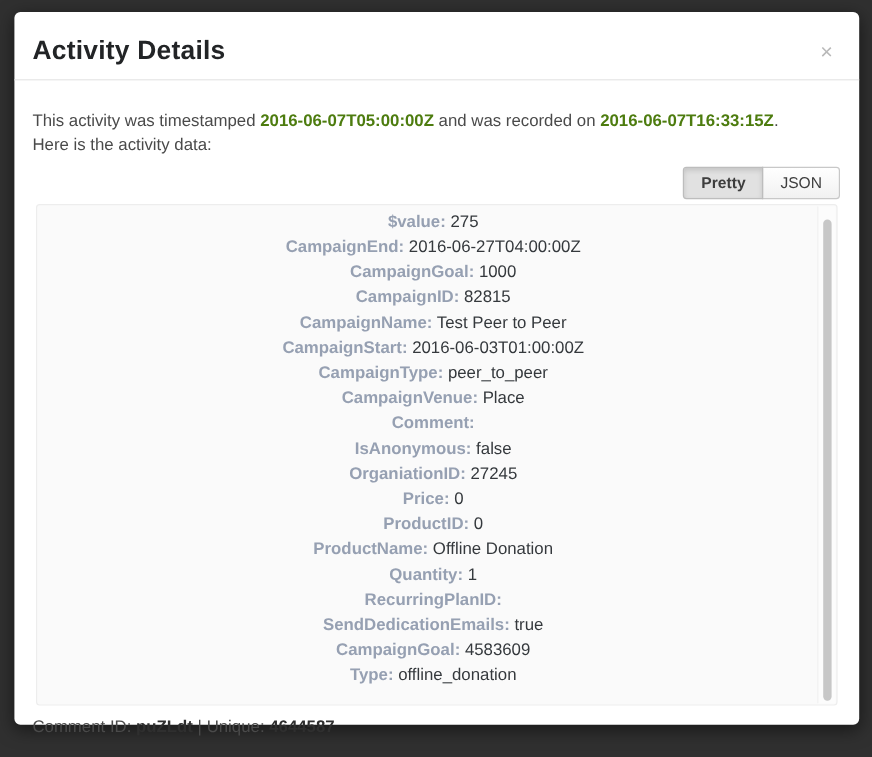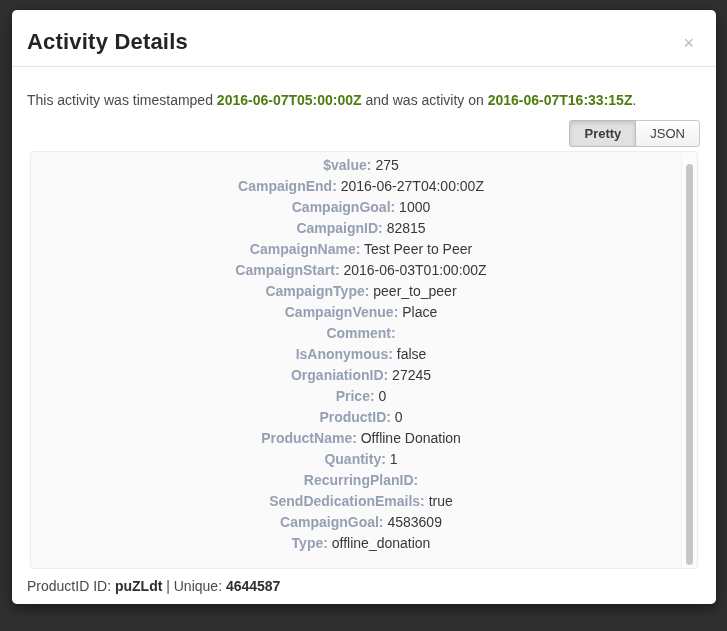--- a/index.html
+++ b/index.html
@@ -134,21 +134,21 @@
 <body>
 
 <div class="modal">
 
   <div class="modal-header">
     <h1 class="modal-title">Activity Details</h1>
     <span class="close-x">×</span>
   </div>
 
   <div class="modal-body">
-    <p class="intro"><span>This activity was timestamped </span><strong>2016-06-07T05:00:00Z</strong><span> and was activity on </span><strong>2016-06-07T16:33:15Z</strong><span>.</span><br></p>
+    <p class="intro"><span>This activity was timestamped </span><strong>2016-06-07T05:00:00Z</strong><span> and was recorded on </span><strong>2016-06-07T16:33:15Z</strong><span>.</span><br><span>Here is the activity data:</span></p>
 
     <div class="tab-row">
       <div class="btn-group" id="view-toggle">
           <button class="btn active">Pretty</button>
           <button class="btn">JSON</button>
         </div>
     </div>
 
     <div class="data-panel">
       <div class="rows" id="rows">
@@ -171,15 +171,15 @@
           <div class="row"><span class="key">SendDedicationEmails:</span> <span class="val">true</span></div>
           <div class="row"><span class="key">CampaignGoal:</span> <span class="val">4583609</span></div>
           <div class="row"><span class="key">Type:</span> <span class="val">offline_donation</span></div>
         </div>
       <div class="scrollbar-track">
         <div class="scrollbar-thumb"></div>
       </div>
     </div>
   </div>
 
-  <div class="modal-footer"><span>ProductID ID: </span><strong>puZLdt</strong><span> | Unique: </span><strong>4644587</strong></div>
+  <div class="modal-footer"><span>Comment ID: </span><strong>puZLdt</strong><span> | Unique: </span><strong>4644587</strong></div>
 
 </div>
 
 </body></html>

